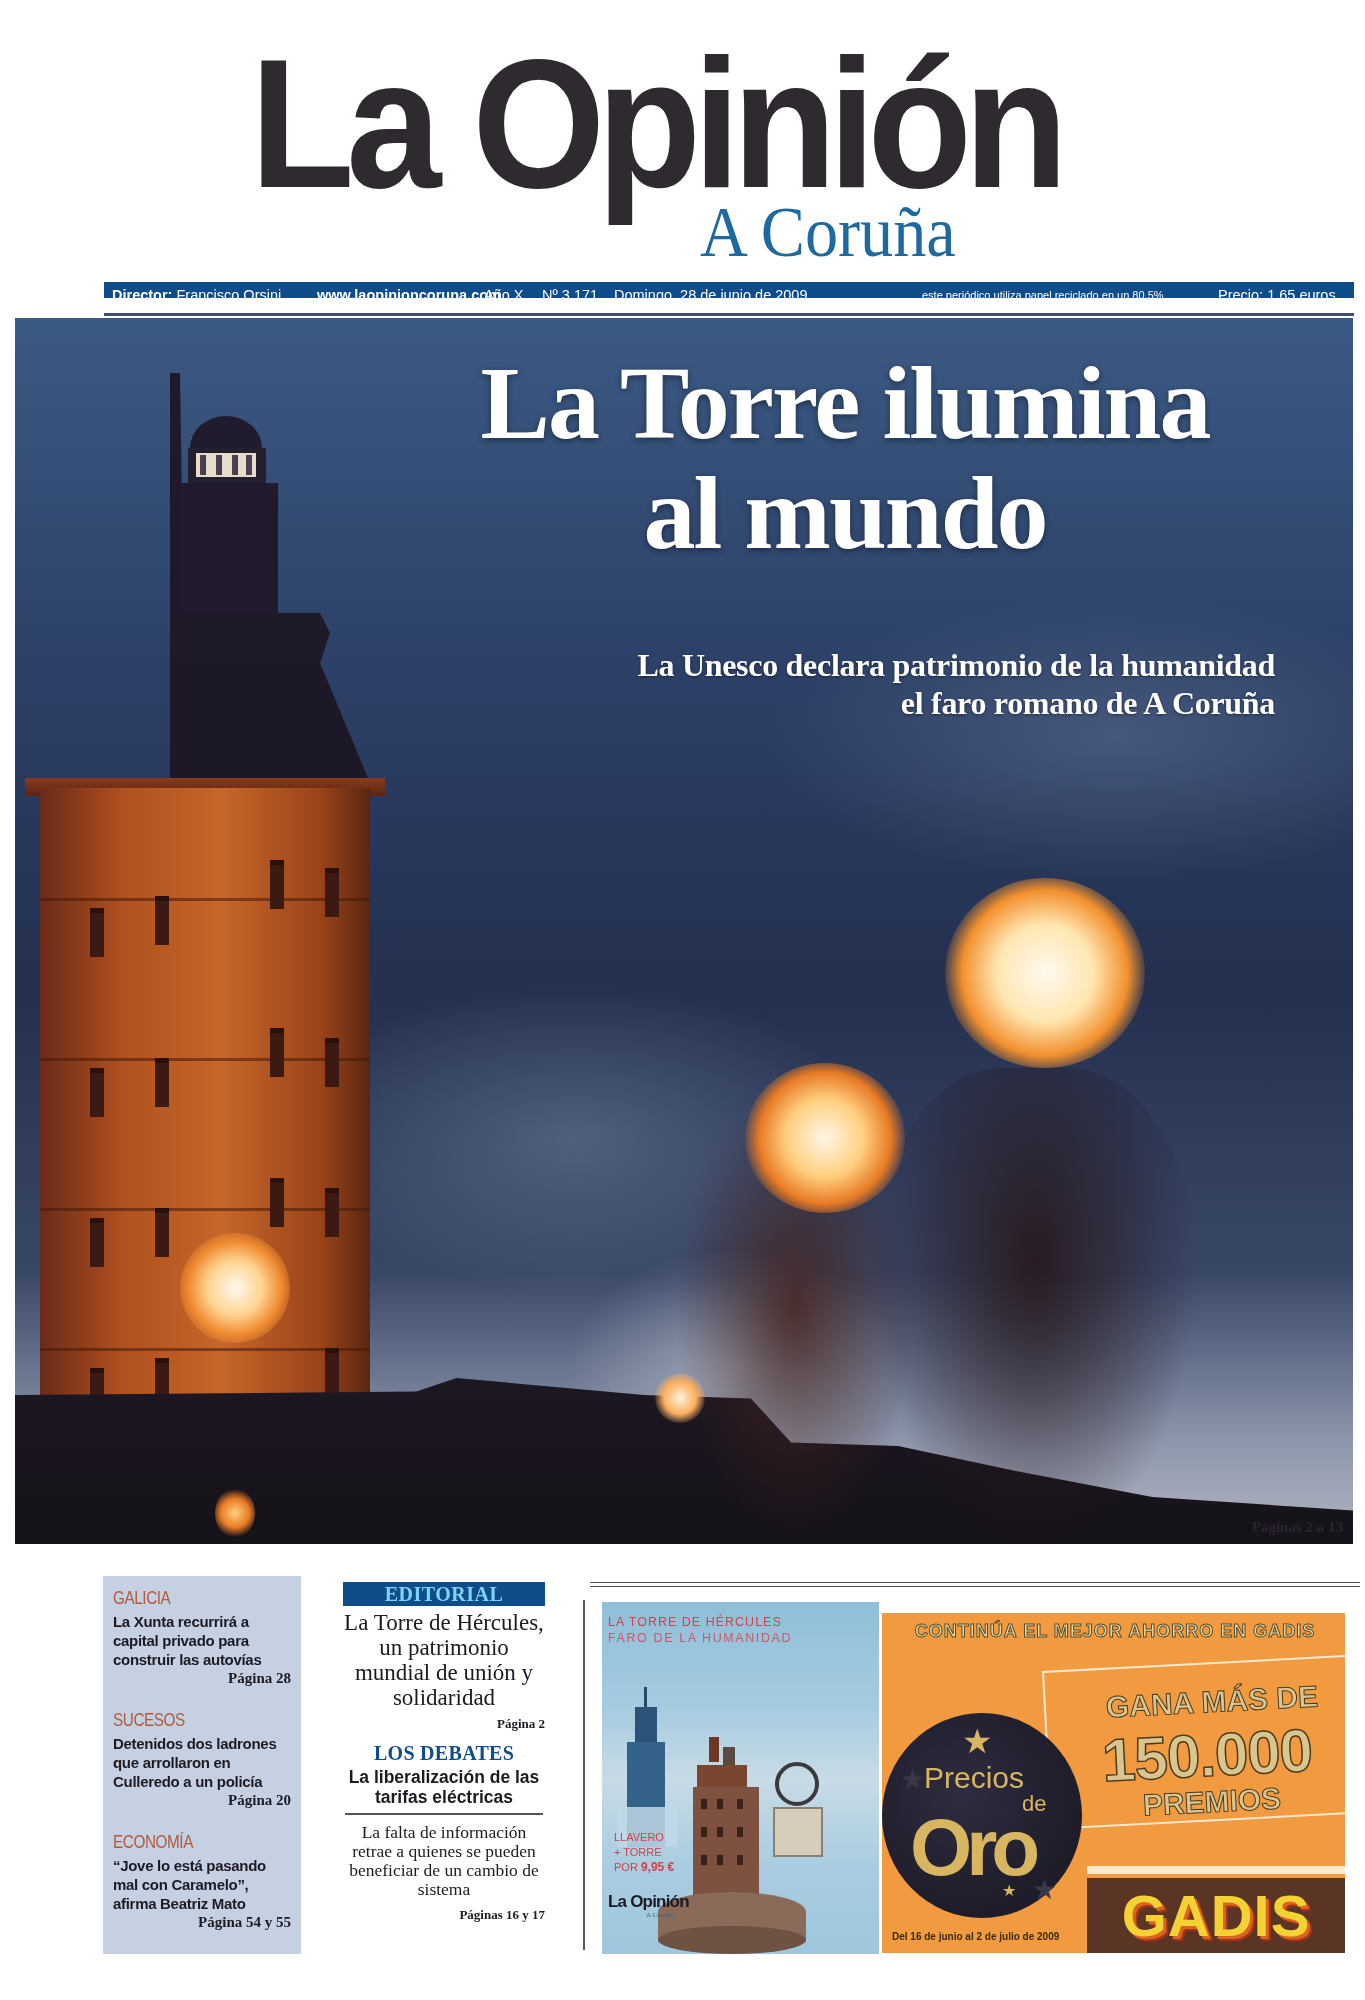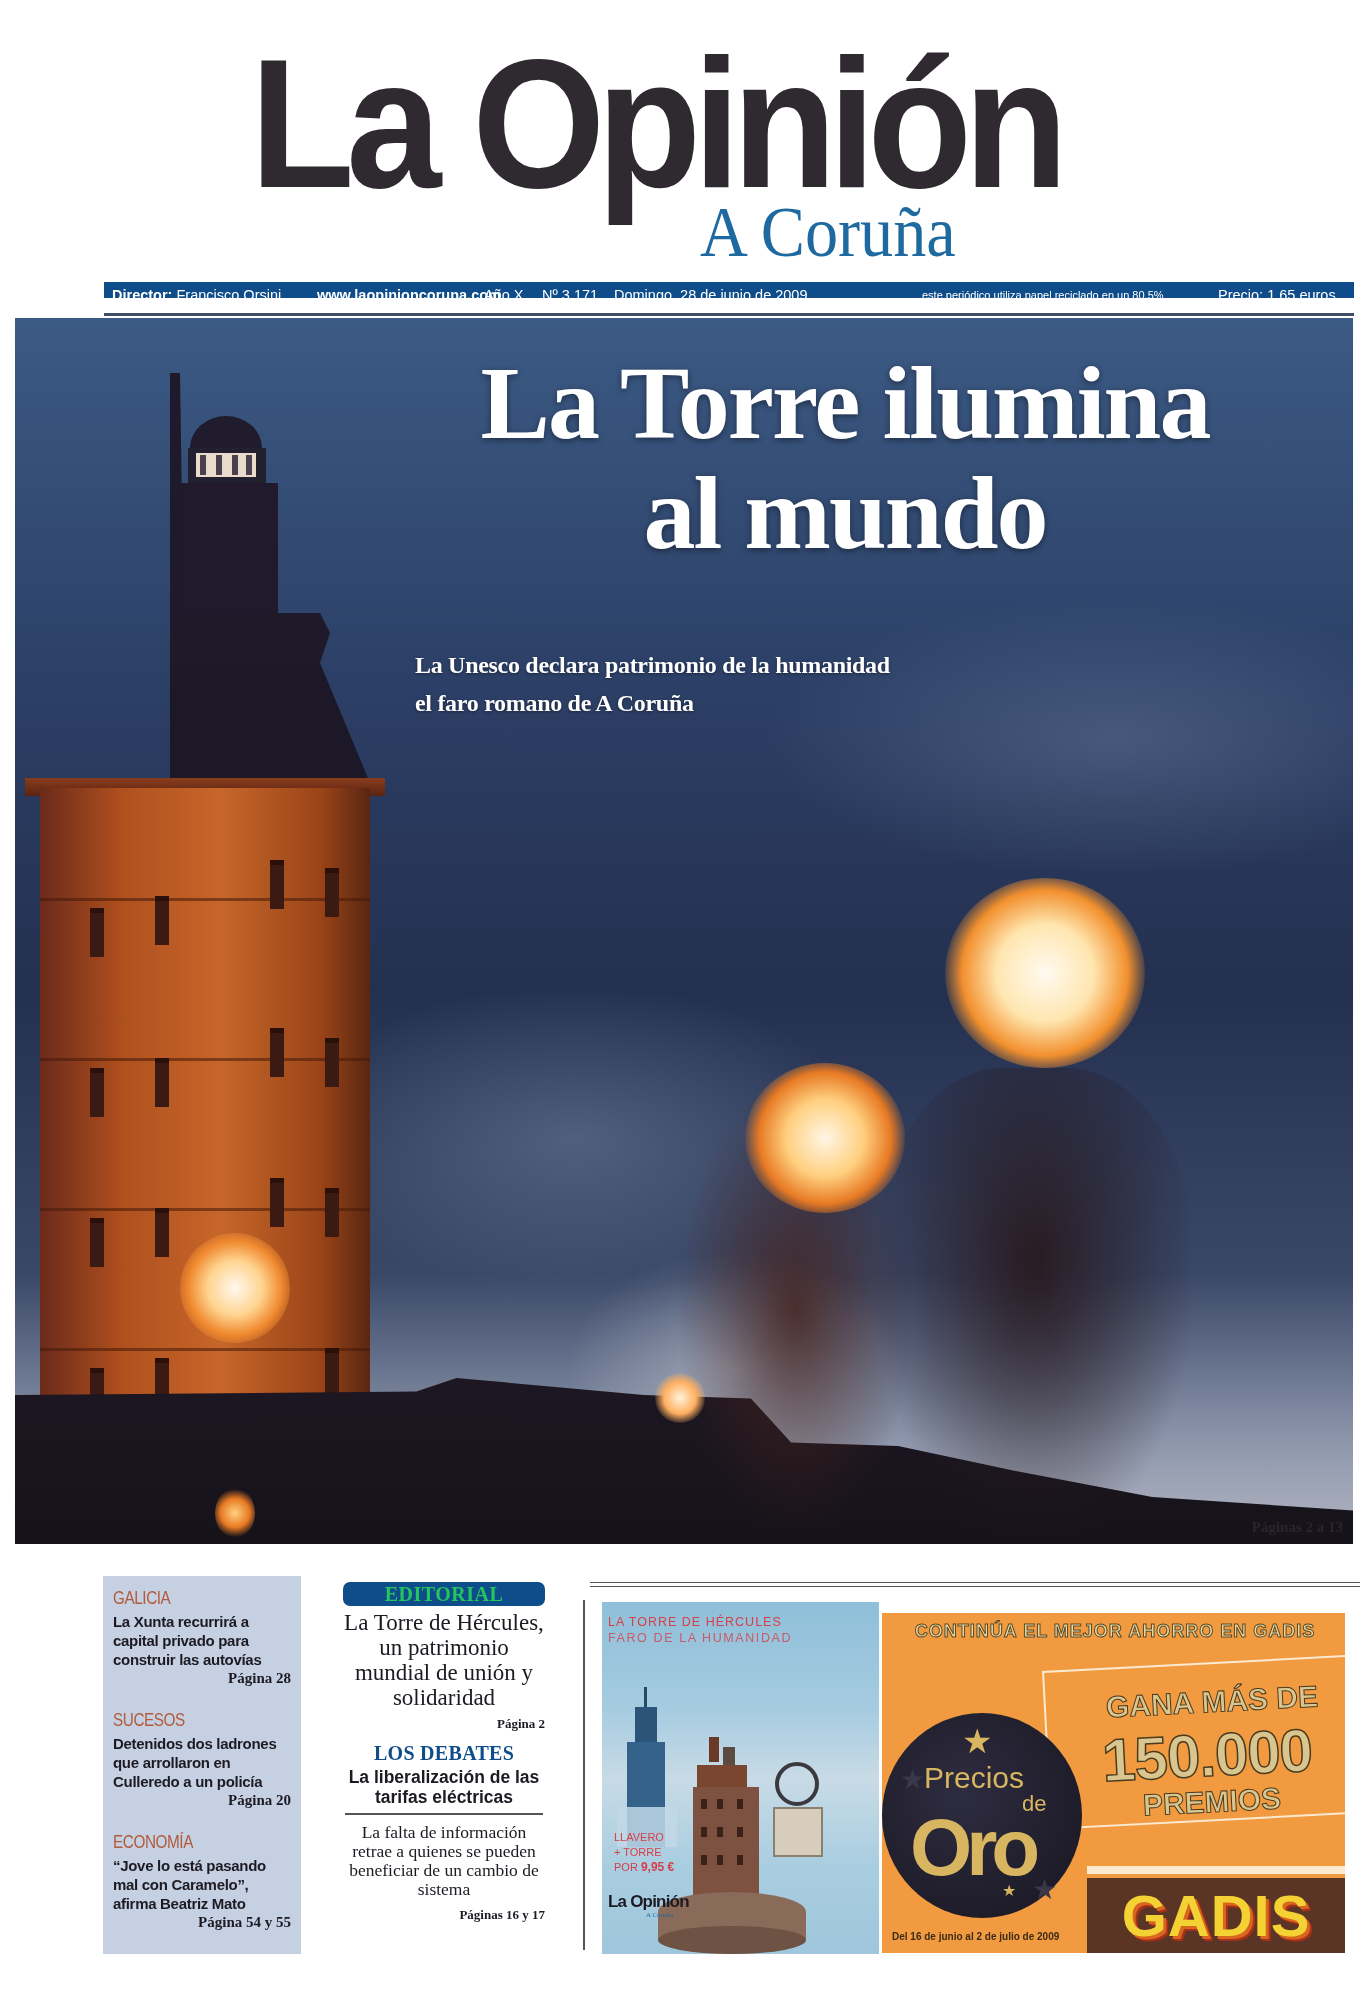--- a/index.html
+++ b/index.html
@@ -55,22 +55,22 @@
     clip-path: polygon(0 10%, 30% 8%, 33% 0, 47% 10%, 55% 12%, 58% 38%, 66% 40%, 75% 55%, 85% 70%, 100% 78%, 100% 100%, 0 100%);
   }
   .blob { position: absolute; border-radius: 50%; }
   .hero-headline {
     position: absolute; left: 340px; top: 30px; width: 980px; text-align: center;
     font-family: "Liberation Serif", serif; font-weight: 700; font-size: 104px; line-height: 110px;
     color: #ffffff; letter-spacing: -2px;
     text-shadow: 0 2px 6px rgba(0,0,0,0.45);
   }
   .hero-subhead {
-    position: absolute; left: 400px; top: 328px; width: 860px; text-align: left;
-    font-family: "Liberation Serif", serif; font-weight: 700; font-size: 24px; line-height: 38px;
+    position: absolute; left: 400px; top: 328px; width: 860px; text-align: right;
+    font-family: "Liberation Serif", serif; font-weight: 700; font-size: 32px; line-height: 38px;
     color: #ffffff; letter-spacing: -0.3px;
     text-shadow: 0 1px 3px rgba(0,0,0,0.45);
   }
   .hero-pages {
     position: absolute; right: 10px; bottom: 8px;
     font-family: "Liberation Serif", serif; font-weight: 700; font-size: 15px; color: #2a2430;
   }
 
   
   .summary-box {
@@ -86,22 +86,22 @@
   .summary-head {
     font-family: "Liberation Sans", sans-serif; font-weight: 700; font-size: 15px; line-height: 19px; color: #1d1a22;
     letter-spacing: -0.3px;
   }
   .summary-page {
     font-family: "Liberation Serif", serif; font-weight: 700; font-size: 15px; text-align: right; color: #1d1a22; margin-top: 1px;
   }
 
   .editorial-col { position: absolute; left: 343px; top: 1582px; width: 202px; }
   .editorial-badge {
-    background: #0e4d8a; color: #22c55e; text-align: center;
-    font-family: "Liberation Serif", serif; font-weight: 700; font-size: 20px; line-height: 24px; letter-spacing: 0.5px; border-radius: 7px;
+    background: #0e4d8a; color: #7dd3fc; text-align: center;
+    font-family: "Liberation Serif", serif; font-weight: 700; font-size: 20px; line-height: 24px; letter-spacing: 0.5px;
   }
   .editorial-title {
     text-align: center; font-family: "Liberation Serif", serif; font-size: 23px; line-height: 25px; color: #1d1a22; margin-top: 4px;
   }
   .editorial-page {
     text-align: right; font-family: "Liberation Serif", serif; font-weight: 700; font-size: 13px; color: #1d1a22; margin-top: 6px;
   }
   .debates-label {
     text-align: center; font-family: "Liberation Serif", serif; font-weight: 700; font-size: 20px; color: #0e4d8a; margin-top: 10px; letter-spacing: 0.3px;
   }

